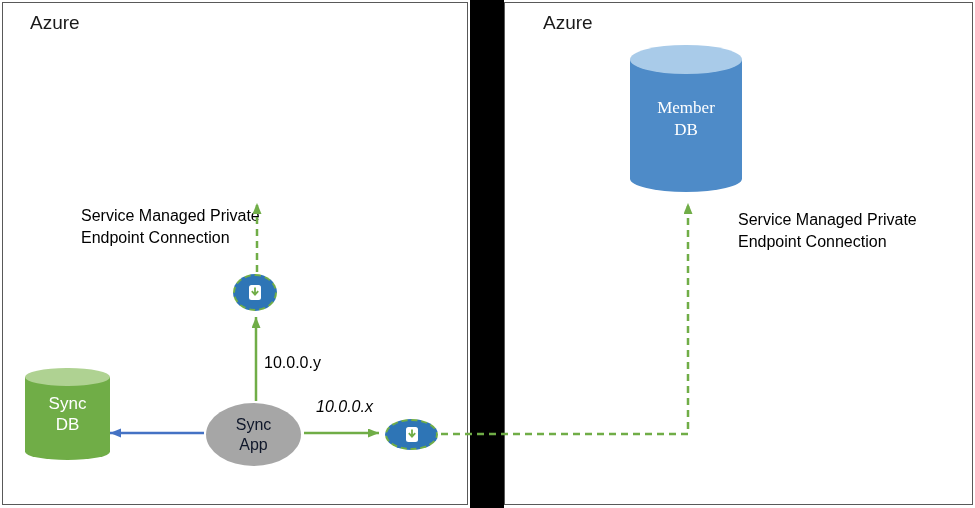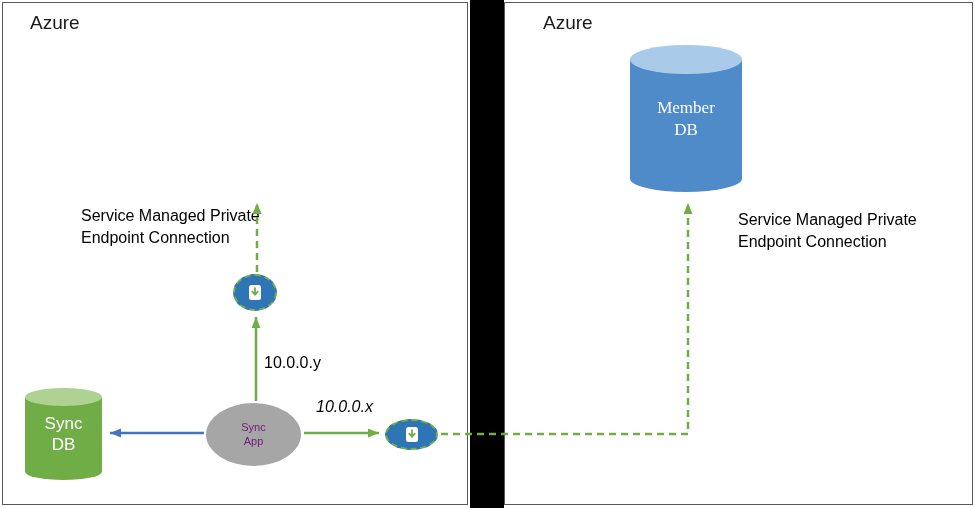--- a/index.html
+++ b/index.html
@@ -44,21 +44,21 @@
   .blue .cyl-top{background:#A9CBE9;}
   .green .cyl-body{background:#70AD47;}
   .green .cyl-top{background:#AFD292;}
   .label-narrow{margin:auto;}
   
   .app-ellipse{
     position:absolute;
     background:#A6A6A6;
     border-radius:50%;
     display:flex;align-items:center;justify-content:center;
-    color:#701a75;font-size:11px;text-align:center;line-height:1.2;
+    color:#0f172a;font-size:16px;text-align:center;line-height:1.2;
   }
   
   .pe-icon{
     position:absolute;
     background:#2E75B6;
     border:2px dashed #70AD47;
     border-radius:50%;
     box-sizing:border-box;
     display:flex;align-items:center;justify-content:center;
   }
@@ -102,21 +102,21 @@
 
 
   <div class="cylinder blue" style="left:630px;top:45px;width:112px;height:147px;font-family:Liberation Serif, serif;">
     <div class="cyl-body"></div>
     <div class="cyl-top"></div>
     <div class="cyl-label">
       <span class="label-narrow" style="width:70px;">Member DB</span>
     </div>
   </div>
 
-  <div class="cylinder green" style="left:25px;top:388px;width:77px;height:92px;">
+  <div class="cylinder green" style="left:25px;top:368px;width:85px;height:92px;">
     <div class="cyl-body"></div>
     <div class="cyl-top"></div>
     <div class="cyl-label">
       <span class="label-narrow" style="width:44px;">Sync DB</span>
     </div>
   </div>
 
   <div class="app-ellipse" style="left:206px;top:403px;width:95px;height:63px;">
     <span class="label-narrow" style="width:46px;">Sync App</span>
   </div>

